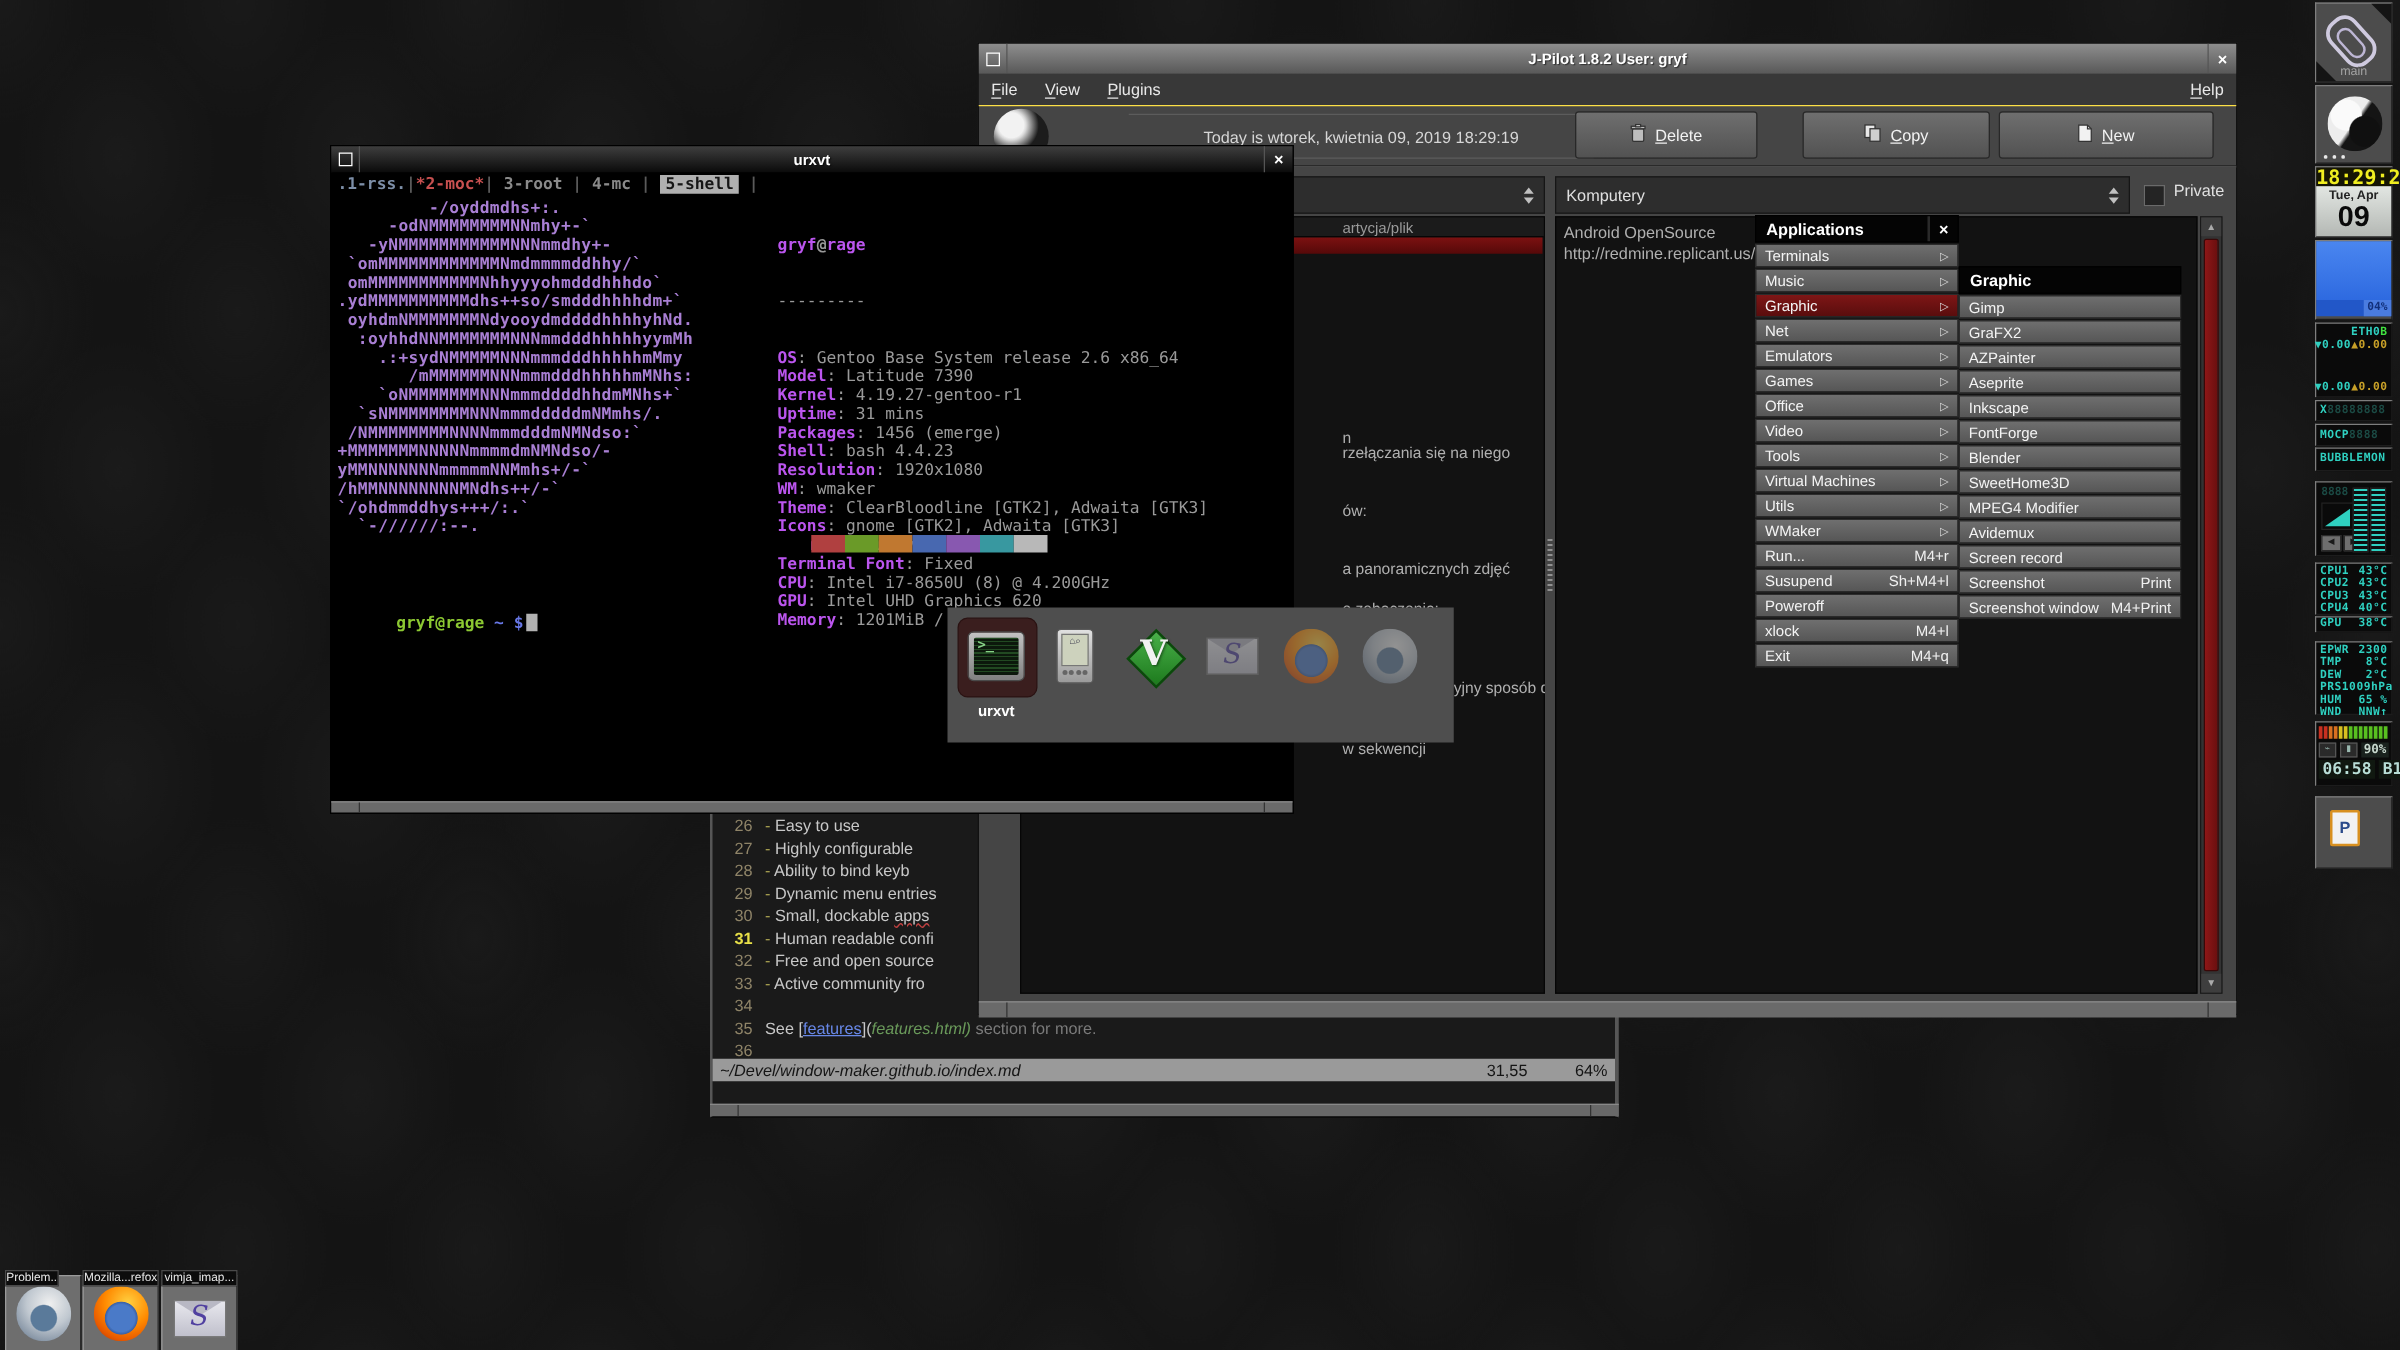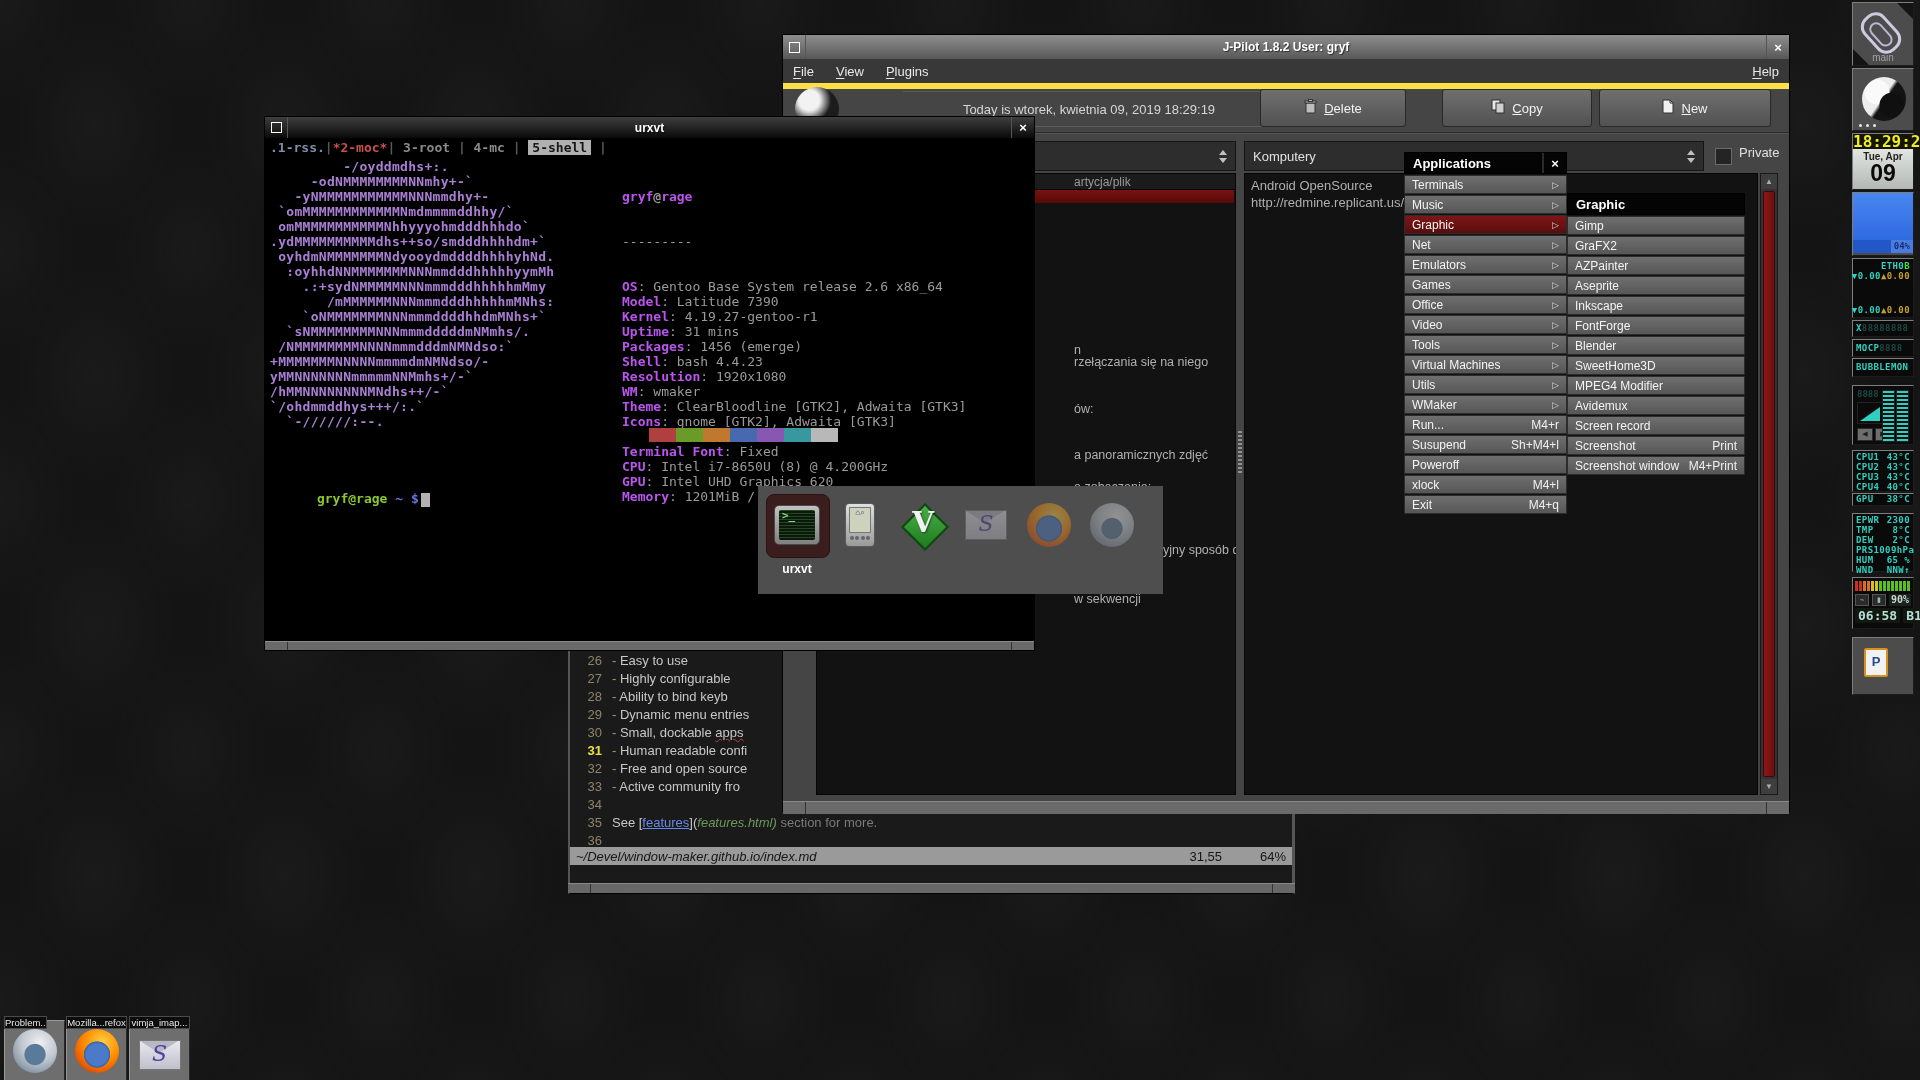--- a/index.html
+++ b/index.html
@@ -68,21 +68,21 @@
   .md-dim{color:#7a7a7a;}
   #vim-status{position:absolute;left:0;right:0;top:214px;height:18px;background:#9a9a9a;color:#151515;
     font-size:13px;font-style:italic;display:flex;align-items:center;padding:0 6px;box-sizing:border-box;}
   #vim-status .sp{margin-left:auto;display:flex;gap:38px;font-style:normal;}
   #vim-resize{position:absolute;left:-2px;right:-3px;bottom:0;height:9px;background:#686868;border-top:1px solid #888;display:flex;}
 
   
   #jpilot{left:782px;top:34px;width:1008px;height:778px;z-index:20;background:#454545;}
   #jp-titlebar{height:24px;}
   #jp-menubar{position:absolute;left:0;right:0;top:24px;height:26px;background:#383838;
-    border-bottom:6px solid #fde047;display:flex;align-items:center;padding:12px 10px;box-sizing:border-box;
+    border-bottom:1px solid #fde047;display:flex;align-items:center;padding:12px 10px;box-sizing:border-box;
     color:#e8e8e8;font-size:13px;gap:22px;}
   #jp-menu-help{margin-left:auto;}
   .jp-menu-item u{text-underline-offset:2px;}
   #jp-toolbar{position:absolute;left:0;right:0;top:50px;height:47px;}
   #jp-logo{position:absolute;left:12px;top:2px;width:44px;height:44px;border-radius:50%;
     background:radial-gradient(circle at 32% 30%, #f2f2f2 0 10px, #d8d8d8 12px, #1c1c1c 22px),
                linear-gradient(135deg,#e8e8e8 0 45%, #161616 45%);}
   #jp-datebox{position:absolute;left:120px;top:6px;width:372px;height:34px;
     border-top:1px solid #5c5c5c;border-bottom:1px solid #5c5c5c;display:flex;align-items:center;justify-content:center;
     color:#d6d6d6;font-size:13px;}
@@ -113,21 +113,21 @@
   #jp-scroll{position:absolute;left:977px;top:138px;width:18px;height:622px;background:#333;border:1px solid #191919;box-sizing:border-box;}
   .sb-arrow{position:absolute;left:0;right:0;height:15px;display:flex;align-items:center;justify-content:center;
     color:#aaa;font-size:8px;background:#3e3e3e;}
   #jp-thumb{position:absolute;left:2px;right:2px;top:17px;bottom:17px;
     background:linear-gradient(90deg,#8e1717,#6a0f0f);border:1px solid #3a0808;border-radius:2px;}
   #jp-resize{position:absolute;left:0;right:0;top:766px;height:12px;background:#6a6a6a;border-top:1px solid #8a8a8a;display:flex;}
 
   
   .wm-menu{position:absolute;z-index:50;}
   .wm-title{height:22px;background:#040404;border:1px solid #000;display:flex;align-items:center;
-    color:#fff;font-weight:bold;font-size:13px;padding:0 0 0 8px;box-sizing:border-box;}
+    color:#fff;font-weight:bold;font-size:13px;padding:0 0 0 8px;box-sizing:border-box;margin-top:20px;}
   .wm-close{margin-left:auto;width:22px;align-self:stretch;border-left:2px solid #2a2a2a;
     display:flex;align-items:center;justify-content:center;color:#fff;font-weight:bold;font-size:13px;}
   .wm-item{height:19px;margin-top:1px;background:linear-gradient(#6f6f6f,#565656);border:1px solid #2c2c2c;
     display:flex;align-items:center;padding:0 7px;color:#f4f4f4;font-size:12px;box-sizing:border-box;}
   .wm-item.hl{background:linear-gradient(#7e1616,#590d0d);}
   .wm-arrow{margin-left:auto;color:#d8d8d8;font-size:9px;}
   .wm-sc{margin-left:auto;color:#f0f0f0;}
   #menu-apps{left:1404px;top:152px;width:163px;}
   #menu-graphic{left:1567px;top:193px;width:178px;}
 

